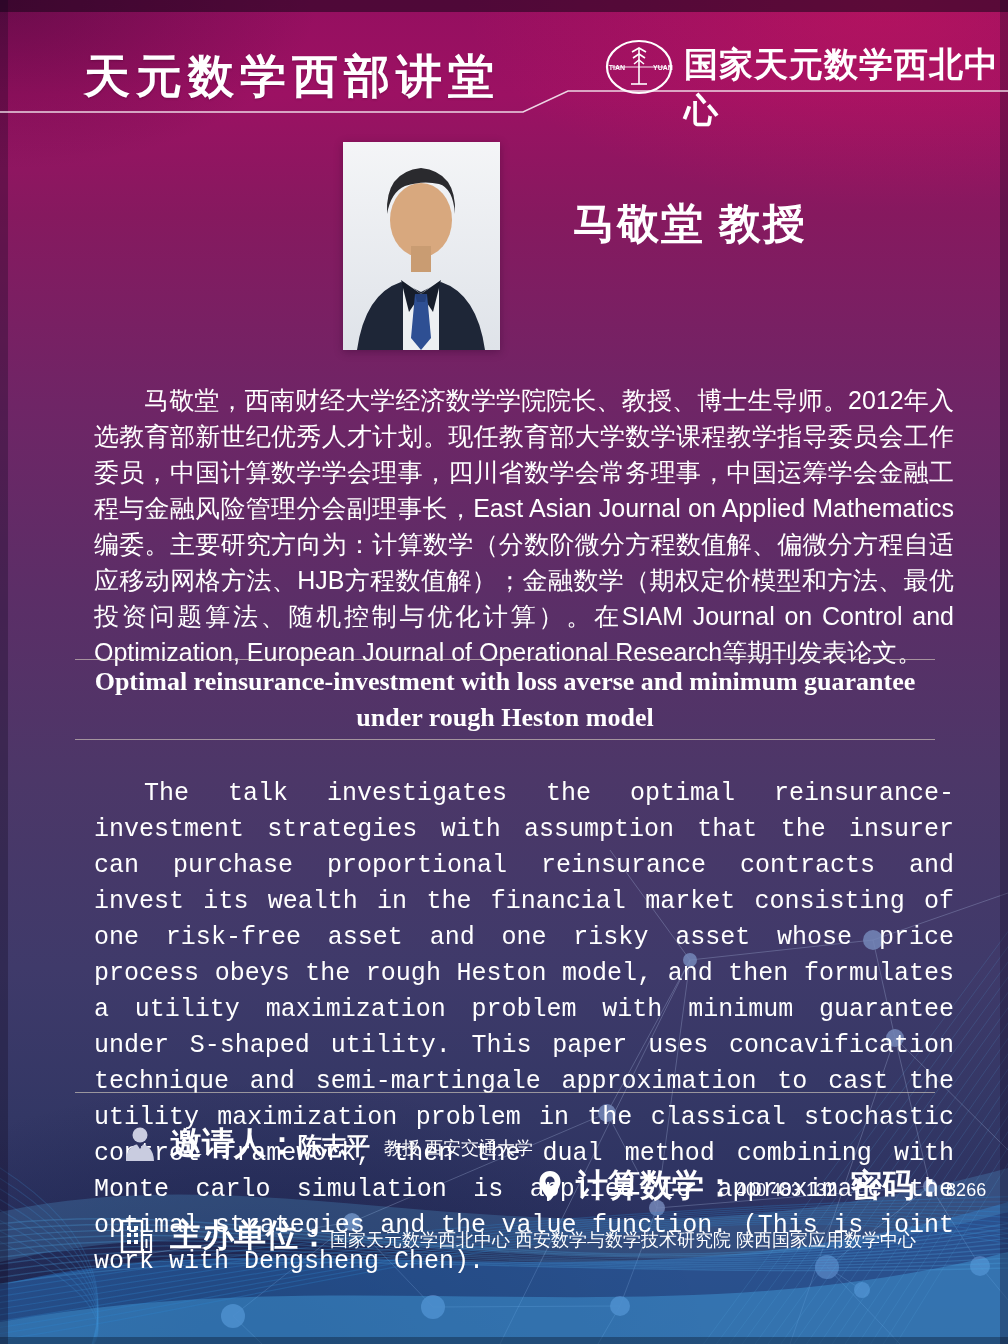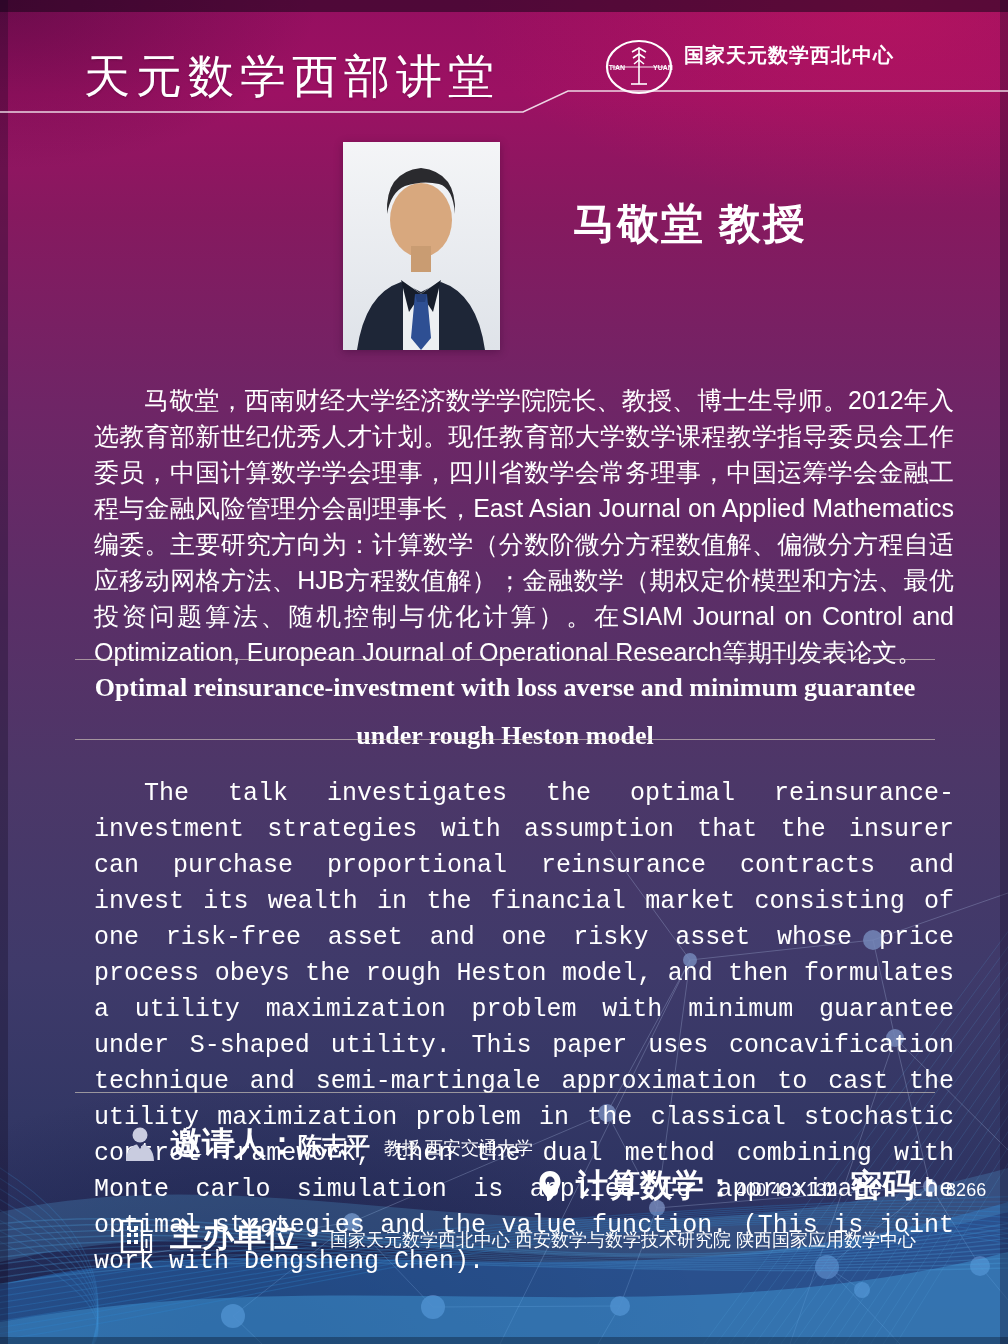--- a/index.html
+++ b/index.html
@@ -14,41 +14,41 @@
                       #4c3768 58%,#3f3a6a 72%,#333765 83%,#2a3160 92%,#243058 100%);}
   
   .frame-top{position:absolute;left:0;top:0;width:1008px;height:12px;background:rgba(22,3,24,0.55);}
   .frame-left{position:absolute;left:0;top:0;width:8px;height:1344px;background:rgba(18,8,30,0.30);}
   .frame-right{position:absolute;right:0;top:0;width:8px;height:1344px;background:rgba(18,8,30,0.30);}
   .frame-bottom{position:absolute;left:0;bottom:0;width:1008px;height:7px;background:rgba(6,12,28,0.35);}
 
   svg.layer{position:absolute;left:0;top:0;pointer-events:none;}
 
   
-  .series-title{position:absolute;left:84px;top:46px;font-size:46px;font-weight:400;
+  .series-title{position:absolute;left:84px;top:46px;font-size:46px;font-weight:700;
     letter-spacing:6px;color:#fff;text-shadow:0 1px 2px rgba(60,0,40,.35);}
-  .org-cn{position:absolute;left:684px;top:42px;font-size:20px;font-weight:700;letter-spacing:1px;}
+  .org-cn{position:absolute;left:684px;top:42px;font-size:34px;font-weight:700;letter-spacing:1px;}
   .org-en{position:absolute;left:686px;top:77px;font-size:10.5px;font-weight:700;letter-spacing:.35px;}
 
   
   .photo{position:absolute;left:343px;top:142px;width:157px;height:208px;
     box-shadow:0 2px 8px rgba(40,0,40,.35);}
   .speaker-name{position:absolute;left:573px;top:196px;font-size:42px;font-weight:700;letter-spacing:2px;}
   .speaker-affil{position:absolute;left:573px;top:258px;font-size:36px;font-weight:700;letter-spacing:2px;}
 
   
   .bio{position:absolute;left:78px;top:366px;width:860px;margin:16px;
     font-size:25px;line-height:36px;text-align:justify;text-indent:2em;}
 
   .rule{position:absolute;left:75px;width:860px;height:0;border-top:1.5px solid rgba(216,209,192,0.62);}
   .rule1{top:659px;} .rule2{top:739px;} .rule3{top:1092px;}
 
   .talk-title{position:absolute;left:75px;top:664px;width:860px;text-align:center;
     font-family:"Liberation Serif","DejaVu Serif",serif;font-weight:700;
-    font-size:26px;line-height:48px;}
+    font-size:26px;line-height:36px;}
 
   .abstract{position:absolute;left:78px;top:760px;width:860px;margin:16px;
     font-family:Liberation Mono, monospace;
     font-size:25px;line-height:36px;text-align:justify;text-indent:2em;}
 
   
   .info-row{position:absolute;display:flex;align-items:center;gap:14px;white-space:nowrap;}
   .row-inviter{left:124px;top:1122px;}
   .row-time{left:120px;top:1168px;}
   .row-meeting{left:538px;top:1164px;}

